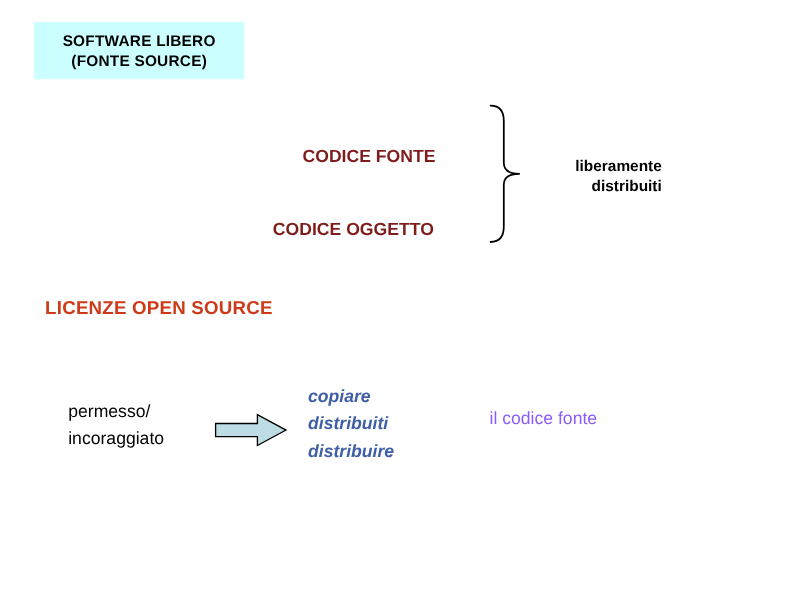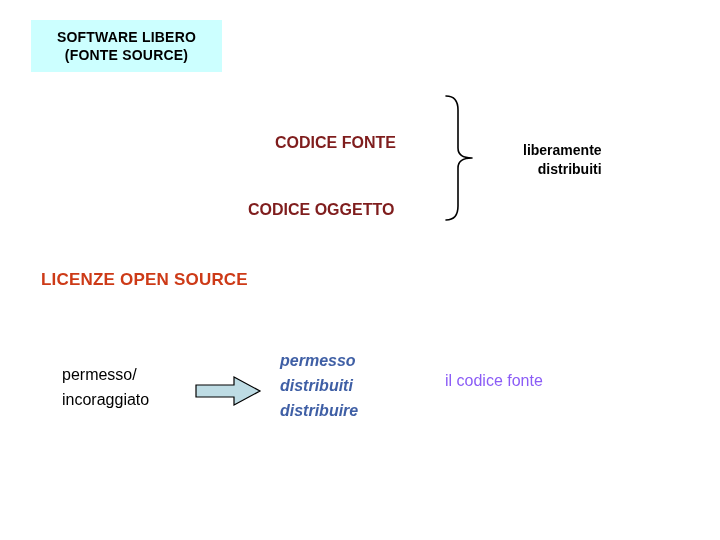--- a/index.html
+++ b/index.html
@@ -145,20 +145,20 @@
   <div id="permesso" class="abs">
     <div>permesso/</div>
     <div>incoraggiato</div>
   </div>
 
   <svg id="arrow" class="abs" viewBox="0 0 68 34">
     <polygon points="2,11 40,11 40,3 66,17 40,31 40,23 2,23" fill="#bedce4" stroke="#000000" stroke-width="1.2" stroke-linejoin="miter"></polygon>
   </svg>
 
   <div id="azioni" class="abs">
-    <div>permesso</div>
+    <div>copiare</div>
     <div>distribuiti</div>
     <div>distribuire</div>
   </div>
 
   <div id="oggetto-azione" class="abs">il codice fonte</div>
 
 </div>
 
 </body></html>

